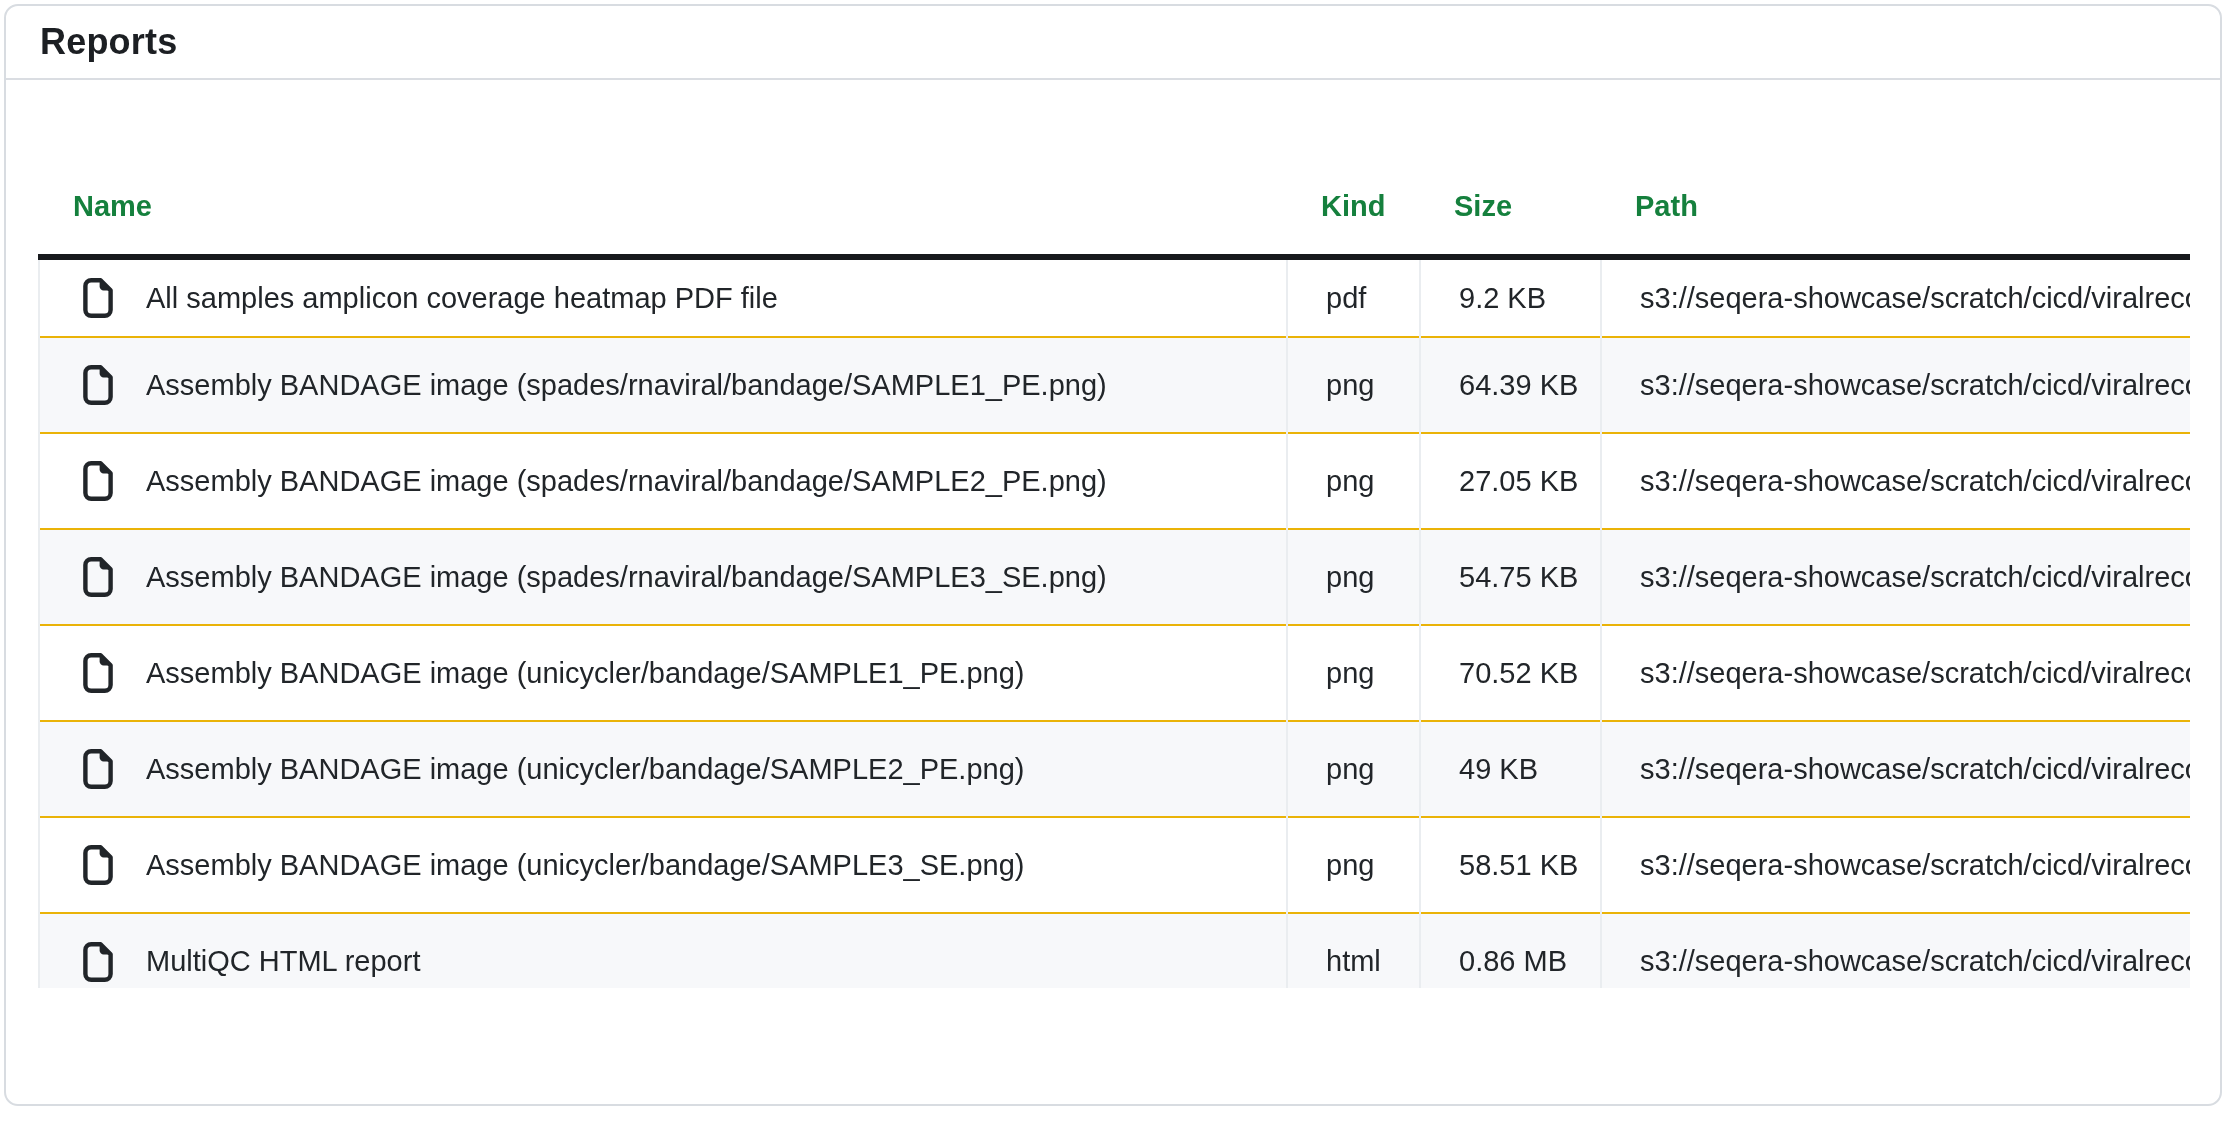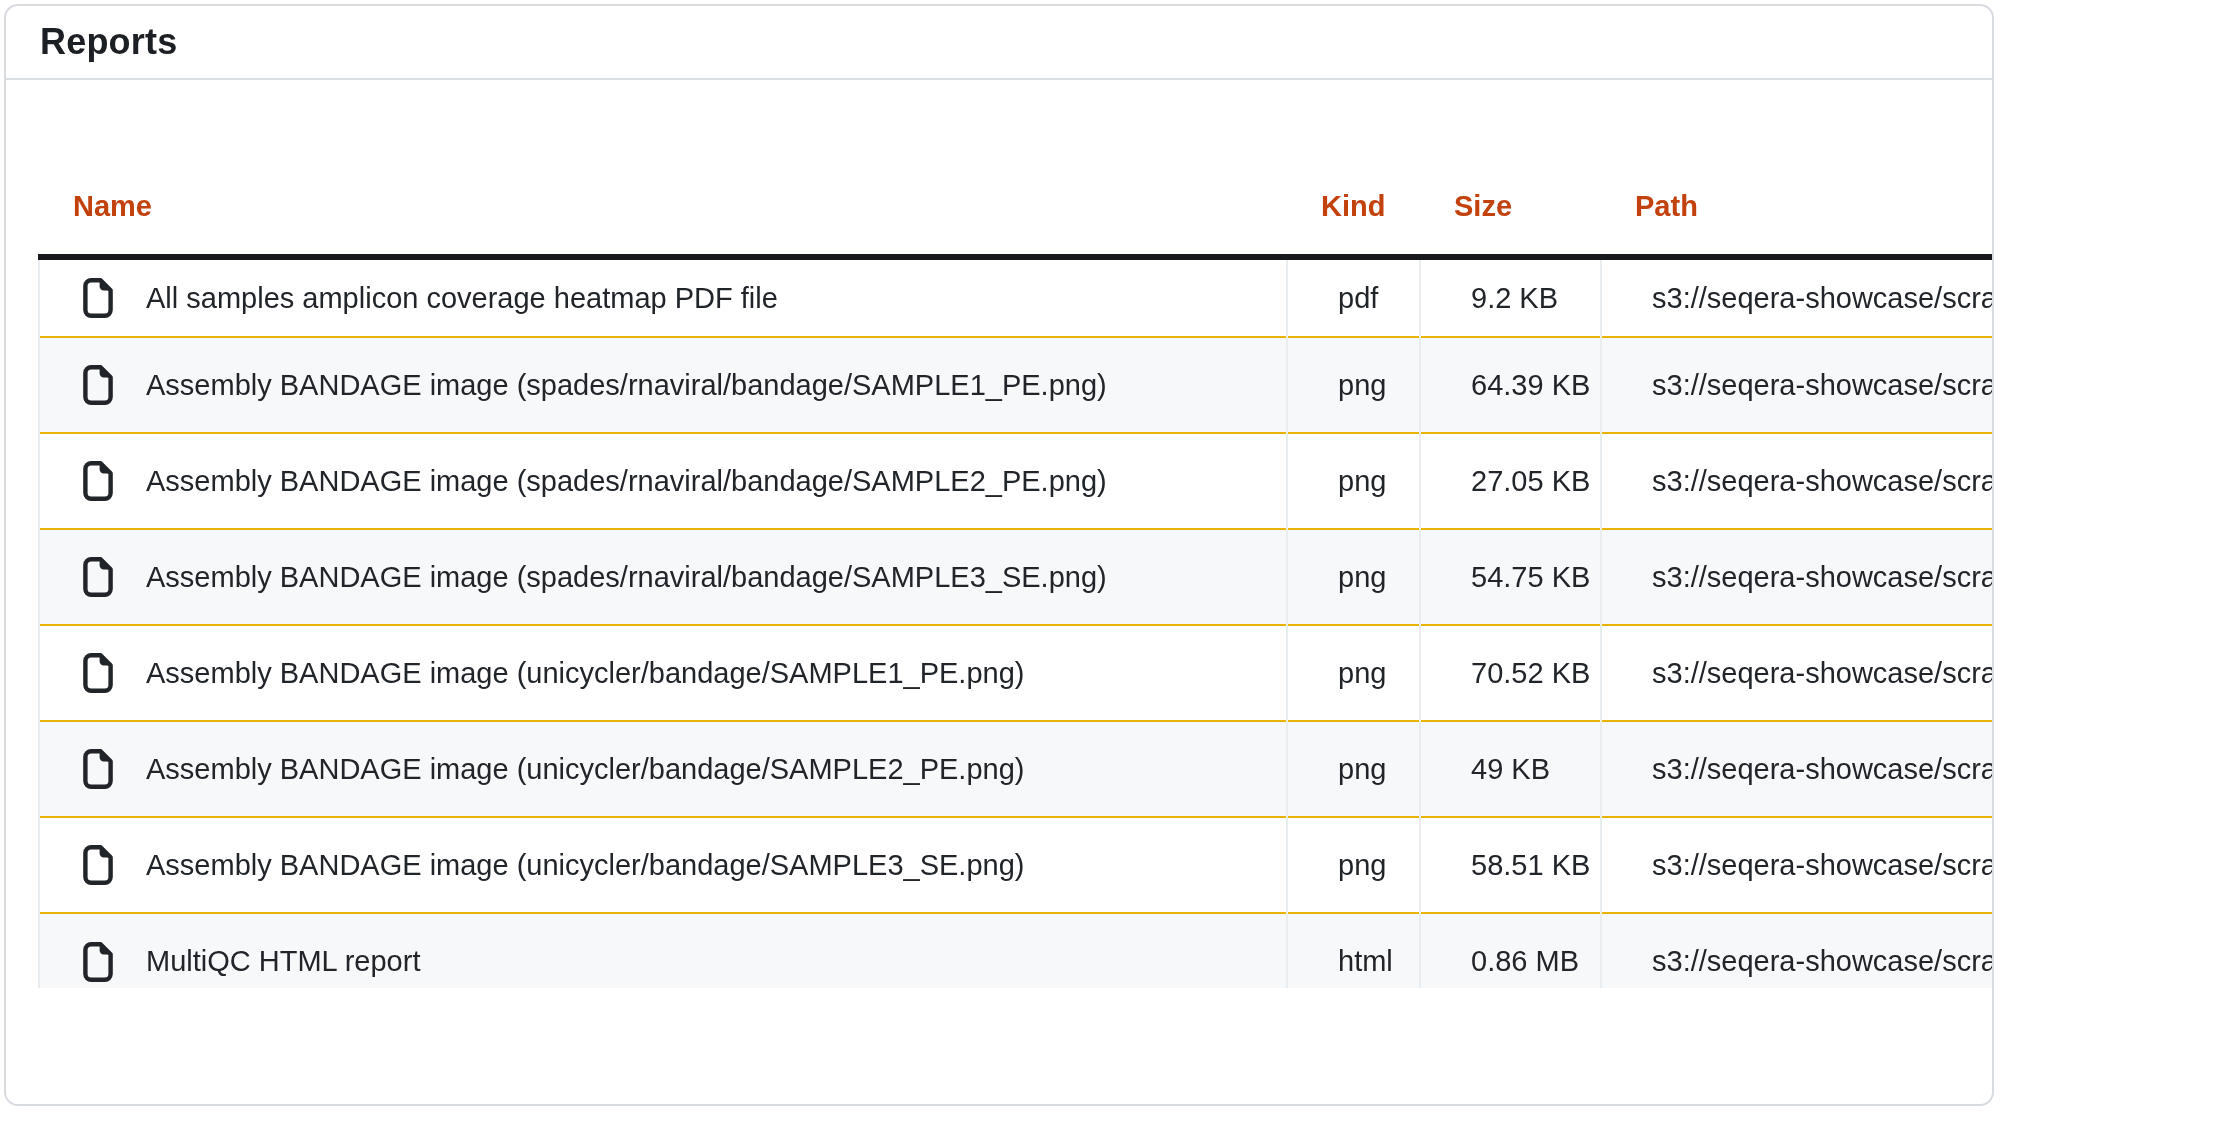--- a/index.html
+++ b/index.html
@@ -2,21 +2,21 @@
 <html><head>
 <meta charset="utf-8">
 <style>
   html,body{
     margin:0;padding:0;background:#ffffff;
     width:2232px;height:1122px;overflow:hidden;
     font-family:"Liberation Sans","DejaVu Sans",sans-serif;
     color:#212529;
   }
   .card{
-    position:absolute;left:4px;top:4px;width:1990px;height:1102px;
+    position:absolute;left:4px;top:4px;width:2218px;height:1102px;
     background:#ffffff;border:2px solid #d8dce1;border-radius:14px;
     box-sizing:border-box;overflow:hidden;
   }
   .card-header{
     height:74px;border-bottom:2px solid #dadde2;
     display:flex;align-items:center;padding-left:34px;box-sizing:border-box;
   }
   .card-title{
     font-size:36px;font-weight:700;color:#1c1f23;letter-spacing:.2px;
   }
@@ -30,32 +30,32 @@
   }
   .search-input::placeholder{color:#6b7177;font-style:italic;opacity:1;}
   .table-clip{
     margin-top:45px;width:2152px;height:829px;overflow:hidden;
   }
   table.reports{
     border-collapse:collapse;table-layout:fixed;width:2152px;
   }
   th{
     height:95px;font-size:29px;font-weight:700;text-align:left;
-    vertical-align:middle;padding:0 0 0 34px;color:#c2410c;
+    vertical-align:middle;padding:0 0 0 34px;color:#15803d;
     border-bottom:6px solid #17191d;white-space:nowrap;
   }
   tbody tr{height:96px;}
   tbody tr:first-child{height:80px;}
   tbody tr:nth-child(even){background:#f7f8fa;}
   tbody tr + tr td{border-top:2px solid #eab308;}
   td{
     vertical-align:middle;font-size:29px;color:#212529;padding:0;
     border-left:2px solid #eaedf0;white-space:nowrap;
   }
-  td.c-kind,td.c-size,td.c-path{padding-left:50px;}
+  td.c-kind,td.c-size,td.c-path{padding-left:38px;}
   td.c-path{overflow:visible;}
   .name-wrap{display:flex;align-items:center;padding-left:43px;gap:33px;}
   .file-ico{flex:0 0 auto;display:inline-flex;line-height:0;}
   .name-text{white-space:nowrap;}
 </style>
 </head>
 <body>
 
 <div class="card">
   <div class="card-header">

